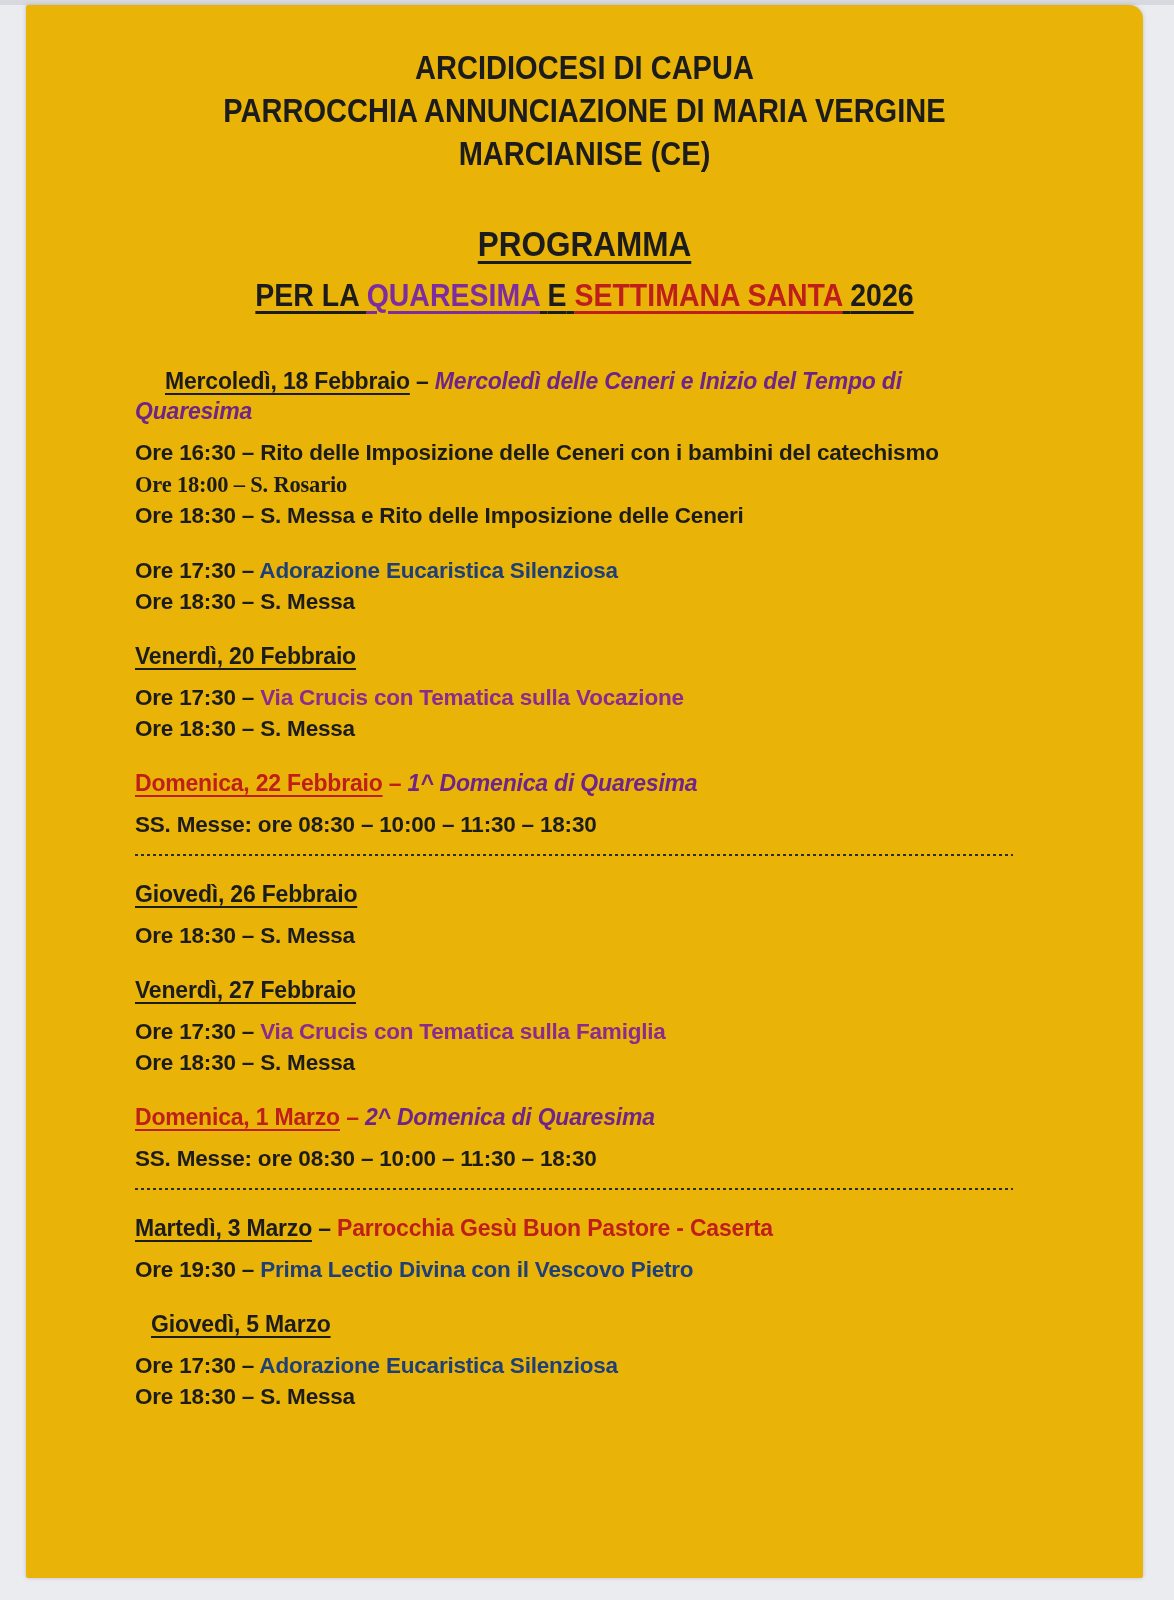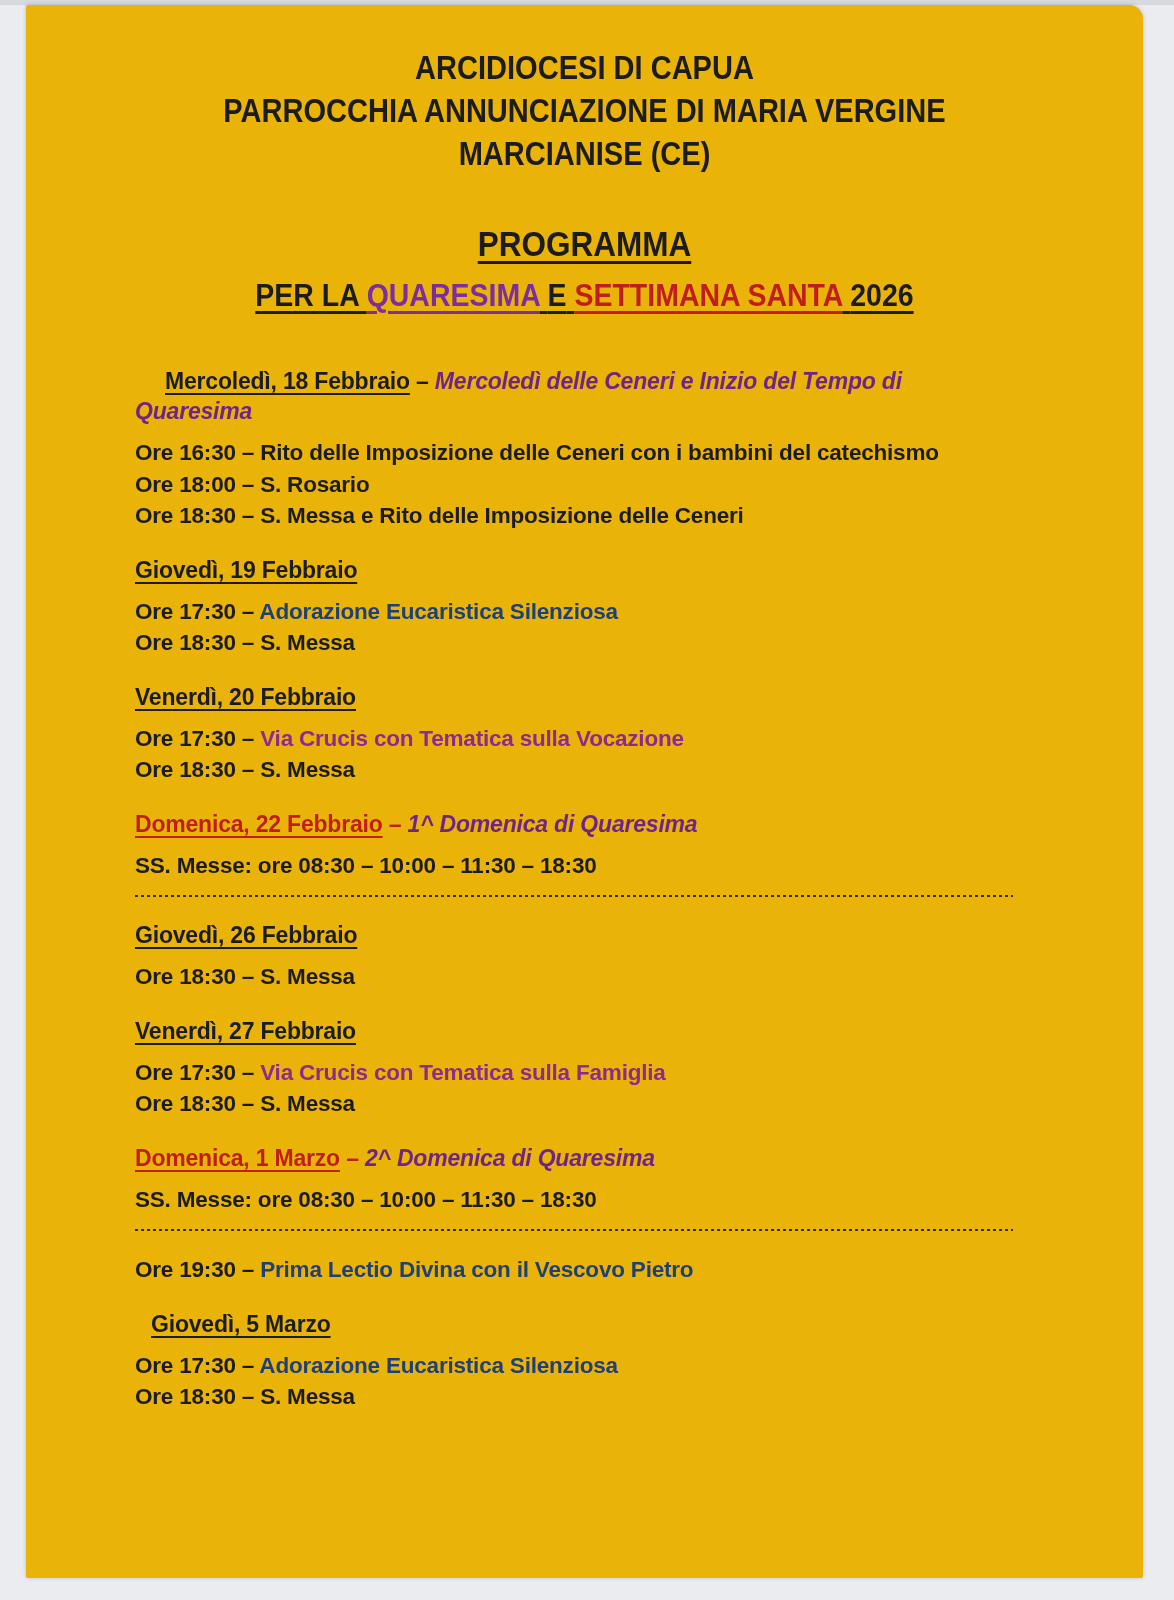--- a/index.html
+++ b/index.html
@@ -55,25 +55,24 @@
   <div class="doc-title">
     <span class="ul">PROGRAMMA</span>
   </div>
 
   <div class="doc-subtitle"><span class="ul" style="color: rgb(28, 28, 28);">PER LA </span><span class="ul" style="color: rgb(126, 45, 160);">QUARESIMA</span><span class="ul" style="color: rgb(28, 28, 28);"> </span><span class="ul" style="color: rgb(28, 28, 28);">E</span><span class="ul" style="color: rgb(28, 28, 28);"> </span><span class="ul" style="color: rgb(191, 31, 26);">SETTIMANA SANTA</span><span class="ul" style="color: rgb(28, 28, 28);"> </span><span class="ul" style="color: rgb(28, 28, 28);">2026</span></div>
 
   <div class="content">
       <div class="section">
         <div class="section-heading"><span class="ul" style="color: rgb(28, 28, 28); margin-left: 30px;">Mercoledì, 18 Febbraio</span><span style="color: rgb(28, 28, 28);"> – </span><span class="it" style="color: rgb(111, 37, 136);">Mercoledì delle Ceneri e Inizio del Tempo di Quaresima</span></div>
         <div class="sched-line"><span style="color: rgb(28, 28, 28);">Ore 16:30 – Rito delle Imposizione delle Ceneri con i bambini del catechismo</span></div>
-        <div class="sched-line"><span style="color: rgb(28, 28, 28);">Ore 18:00 – S. Rosario</span></div>
+        <div class="sched-line"><span style="color: rgb(28, 28, 28); font-family: Liberation Serif, serif;">Ore 18:00 – S. Rosario</span></div>
         <div class="sched-line"><span style="color: rgb(28, 28, 28);">Ore 18:30 – S. Messa e Rito delle Imposizione delle Ceneri</span></div>
       </div>
       <div class="section">
-        <div class="section-heading"><span class="ul" style="color: rgb(28, 28, 28);">Giovedì, 19 Febbraio</span></div>
         <div class="sched-line"><span style="color: rgb(28, 28, 28);">Ore 17:30 – </span><span style="color: rgb(30, 64, 119);">Adorazione Eucaristica Silenziosa</span></div>
         <div class="sched-line"><span style="color: rgb(28, 28, 28);">Ore 18:30 – S. Messa</span></div>
       </div>
       <div class="section">
         <div class="section-heading"><span class="ul" style="color: rgb(28, 28, 28);">Venerdì, 20 Febbraio</span></div>
         <div class="sched-line"><span style="color: rgb(28, 28, 28);">Ore 17:30 – </span><span style="color: rgb(141, 42, 141);">Via Crucis con Tematica sulla Vocazione</span></div>
         <div class="sched-line"><span style="color: rgb(28, 28, 28);">Ore 18:30 – S. Messa</span></div>
       </div>
       <div class="section">
         <div class="section-heading"><span class="ul" style="color: rgb(191, 31, 26);">Domenica, 22 Febbraio</span><span style="color: rgb(191, 31, 26);"> – </span><span class="it" style="color: rgb(111, 37, 136);">1^ Domenica di Quaresima</span></div>
@@ -88,20 +87,21 @@
         <div class="section-heading"><span class="ul" style="color: rgb(28, 28, 28);">Venerdì, 27 Febbraio</span></div>
         <div class="sched-line"><span style="color: rgb(28, 28, 28);">Ore 17:30 – </span><span style="color: rgb(141, 42, 141);">Via Crucis con Tematica sulla Famiglia</span></div>
         <div class="sched-line"><span style="color: rgb(28, 28, 28);">Ore 18:30 – S. Messa</span></div>
       </div>
       <div class="section">
         <div class="section-heading"><span class="ul" style="color: rgb(191, 31, 26);">Domenica, 1 Marzo</span><span style="color: rgb(191, 31, 26);"> – </span><span class="it" style="color: rgb(111, 37, 136);">2^ Domenica di Quaresima</span></div>
         <div class="sched-line"><span style="color: rgb(28, 28, 28);">SS. Messe: ore 08:30 – 10:00 – 11:30 – 18:30</span></div>
         <div class="divider"></div>
       </div>
       <div class="section">
+        <div class="section-heading"><span class="ul" style="color: rgb(28, 28, 28);">Martedì, 3 Marzo</span><span style="color: rgb(28, 28, 28);"> – </span><span style="color: rgb(191, 31, 26);">Parrocchia Gesù Buon Pastore - Caserta</span></div>
         <div class="sched-line"><span style="color: rgb(28, 28, 28);">Ore 19:30 – </span><span style="color: rgb(30, 64, 119);">Prima Lectio Divina con il Vescovo Pietro</span></div>
       </div>
       <div class="section">
         <div class="section-heading"><span class="ul" style="color: rgb(28, 28, 28); margin-left: 16px;">Giovedì, 5 Marzo</span></div>
         <div class="sched-line"><span style="color: rgb(28, 28, 28);">Ore 17:30 – </span><span style="color: rgb(30, 64, 119);">Adorazione Eucaristica Silenziosa</span></div>
         <div class="sched-line"><span style="color: rgb(28, 28, 28);">Ore 18:30 – S. Messa</span></div>
       </div>
     </div>
 
 </div>

